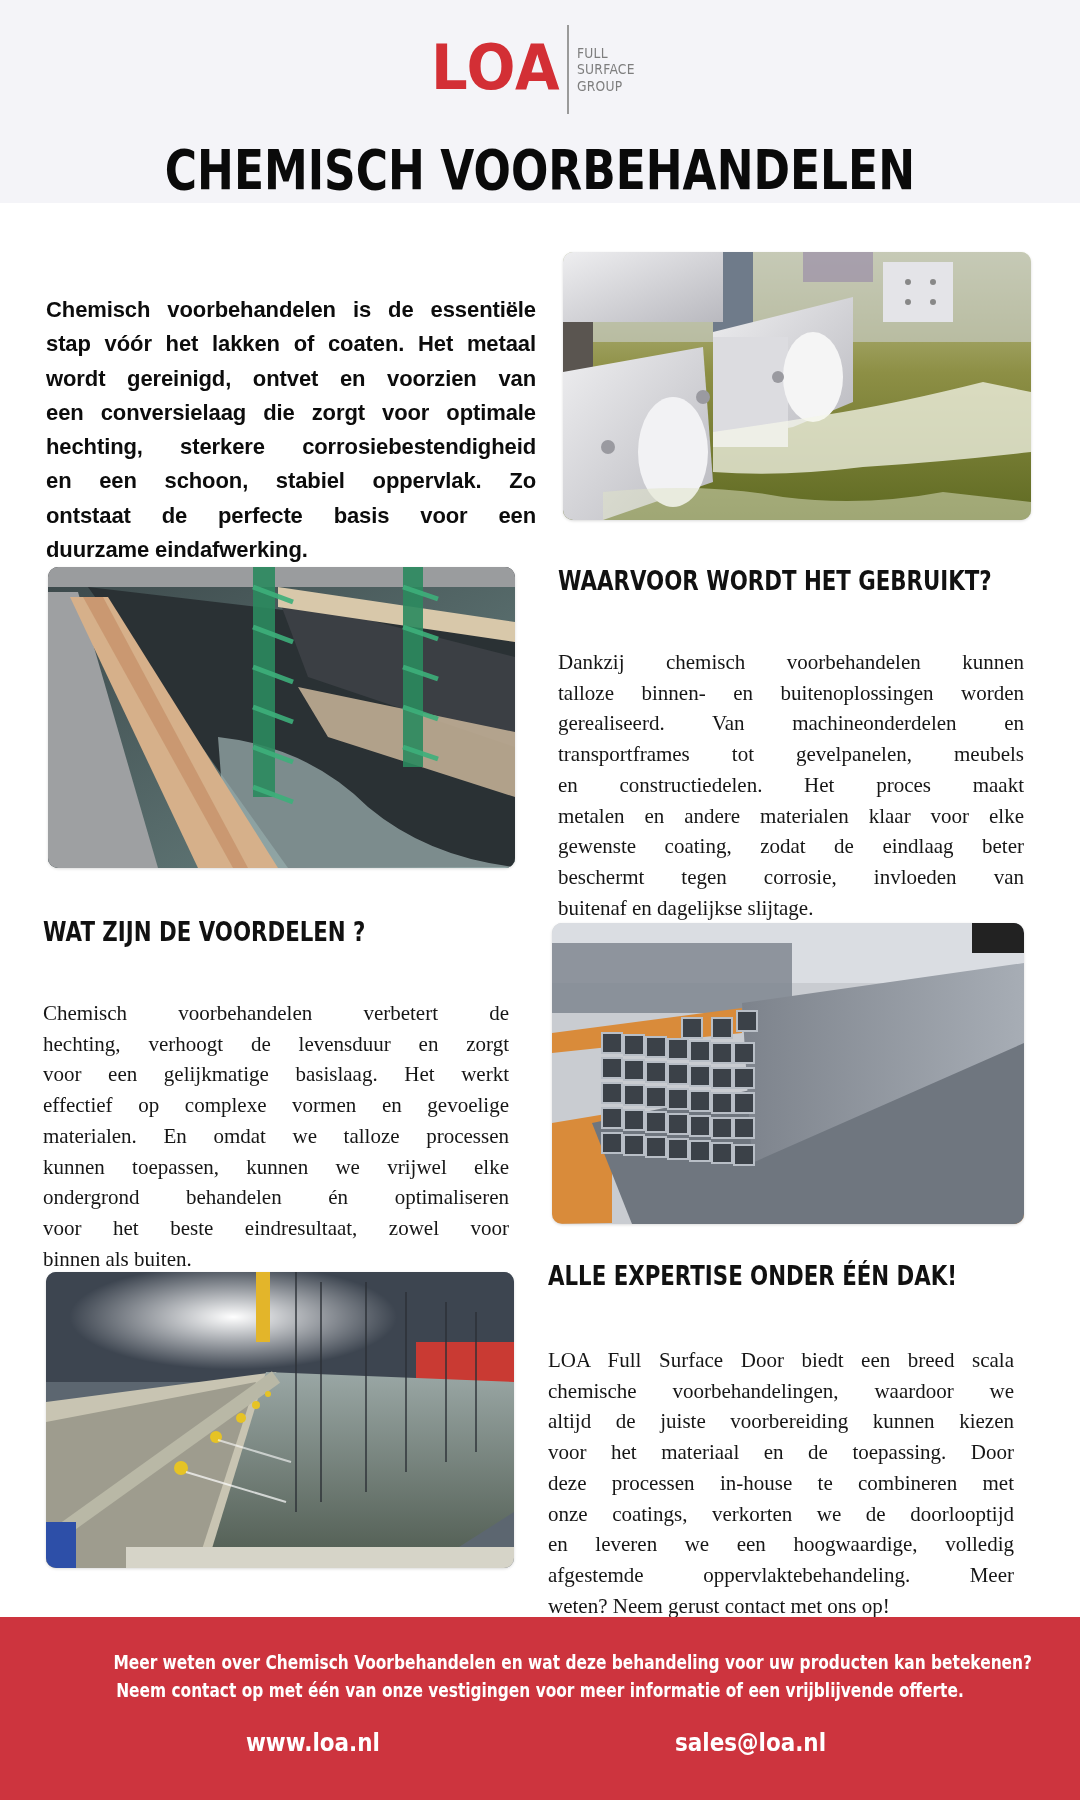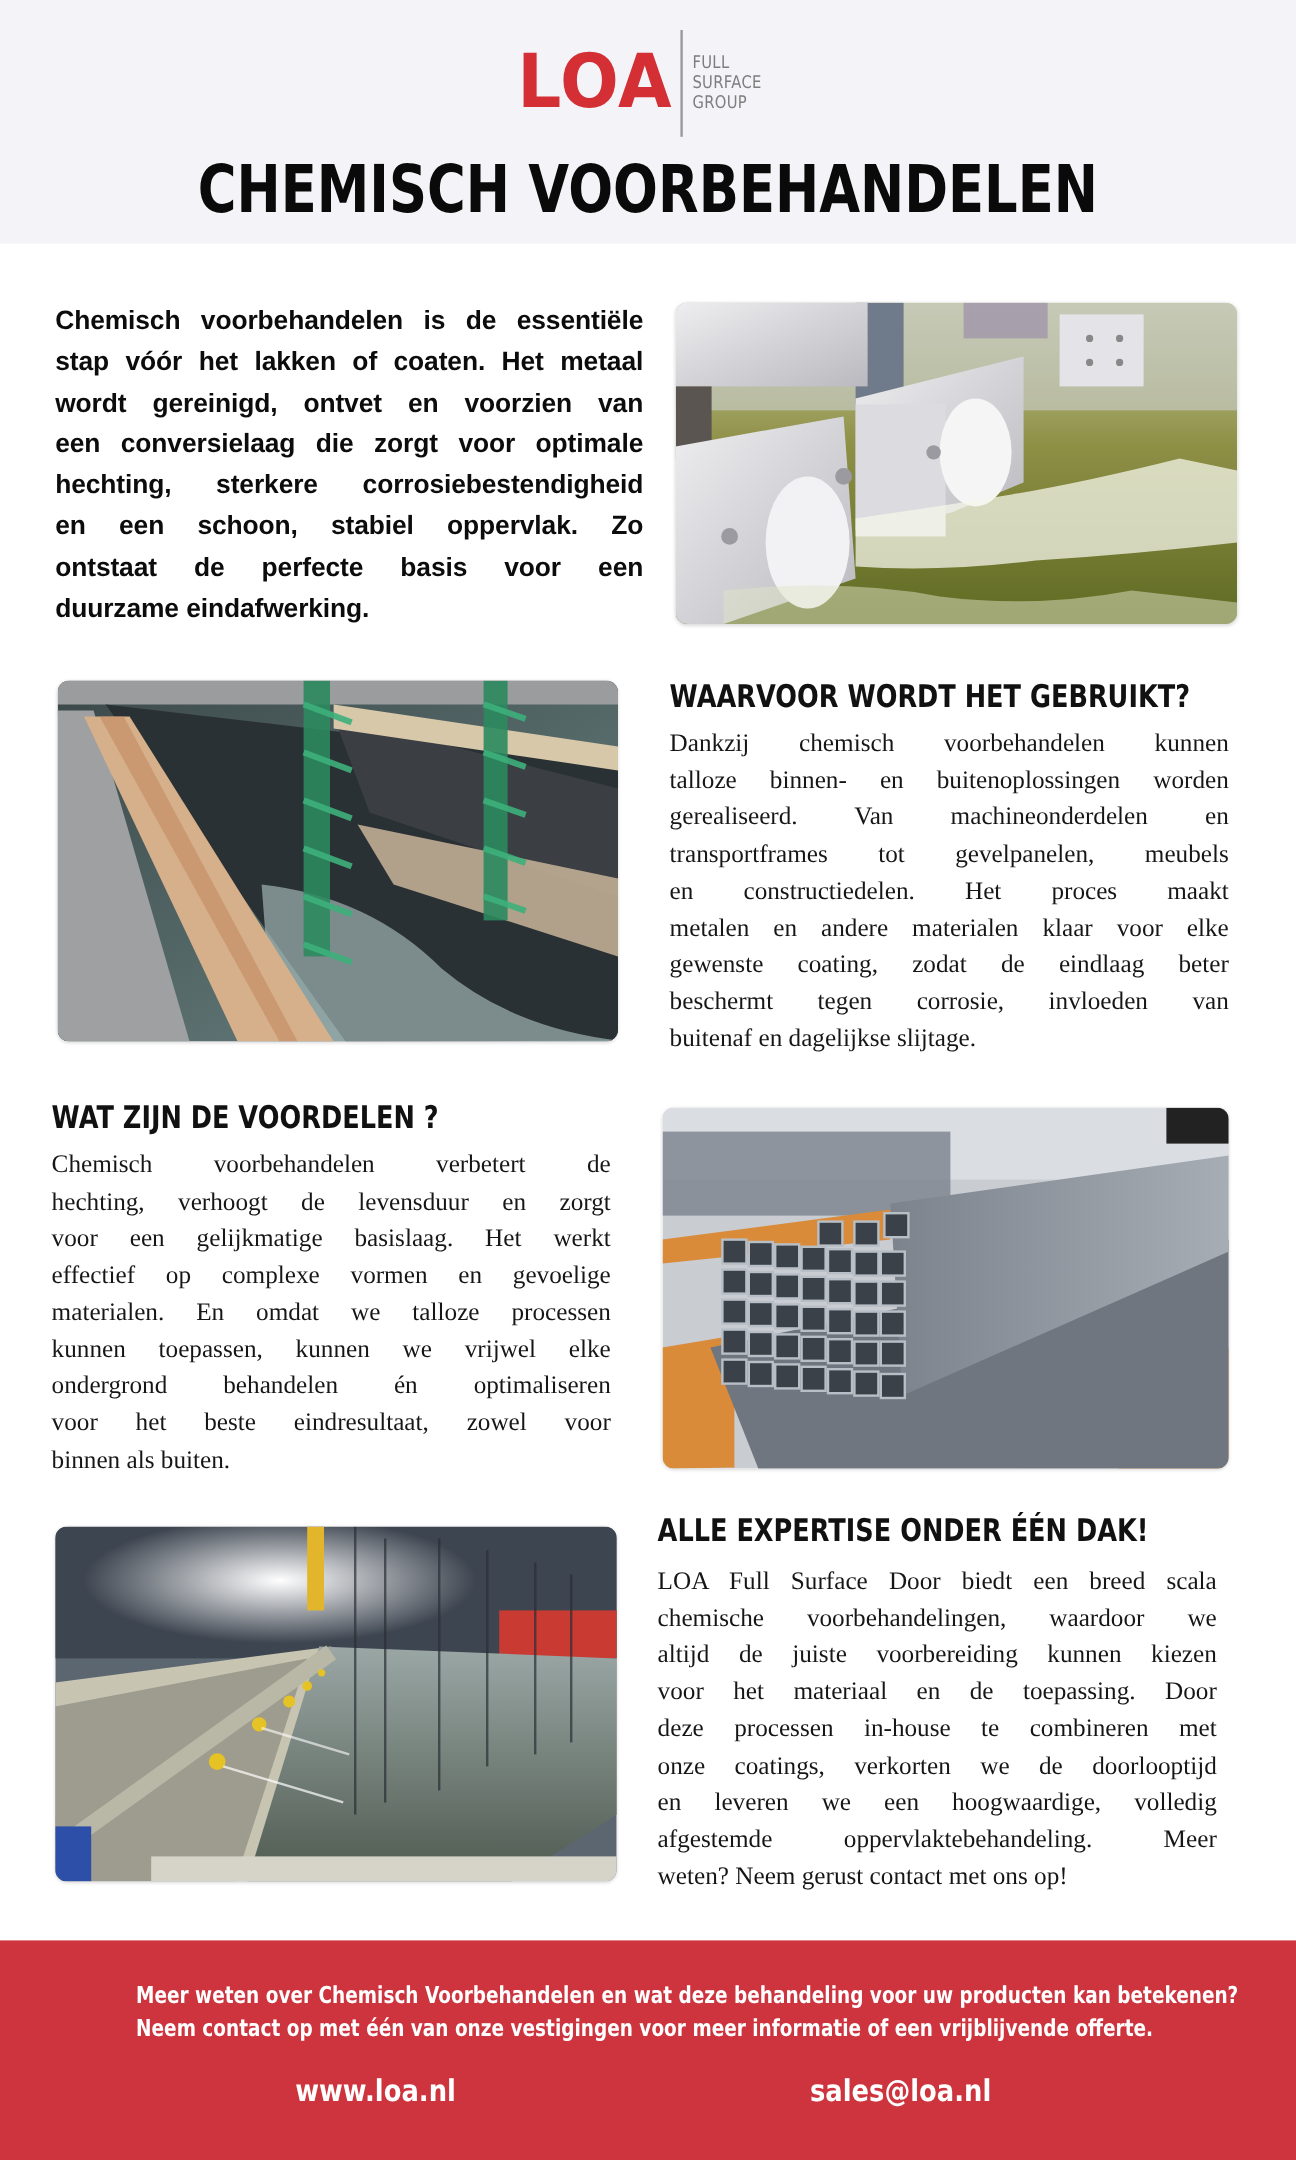--- a/index.html
+++ b/index.html
@@ -5,38 +5,38 @@
   * { box-sizing: border-box; margin: 0; padding: 0; }
   html, body { width: 1080px; height: 1800px; background: #ffffff; overflow: hidden; }
   body { position: relative; font-family: "Liberation Sans", "DejaVu Sans", sans-serif; color: #111; }
 
   .header { position: absolute; left: 0; top: 0; width: 1080px; height: 203px; background: #f4f4f8; padding-left: 44px; }
   .logo-mark { position: absolute; left: 431px; top: 38px; height: 60px; font-family: "DejaVu Sans", sans-serif; font-weight: bold; font-size: 62px; line-height: 60px; color: #d32f35; letter-spacing: 1px; transform-origin: left top; transform: scaleX(0.93); }
   .logo-divider { position: absolute; left: 567px; top: 25px; width: 2px; height: 89px; background: #9a9a9a; }
   .logo-tagline { position: absolute; left: 577px; top: 45px; width: 90px; font-family: "DejaVu Sans", sans-serif; font-size: 14.5px; line-height: 16.3px; color: #7e7e7e; letter-spacing: 0.3px; transform-origin: left top; transform: scaleX(0.85); }
   .logo-tagline span { display: block; }
 
-  .page-title { position: absolute; left: 0; top: 128px; width: 1080px; text-align: center; }
+  .page-title { position: absolute; left: 0; top: 140px; width: 1080px; text-align: center; }
   .page-title span { display: inline-block; font-family: "DejaVu Sans", sans-serif; font-weight: bold; font-size: 55px; line-height: 60px; color: #0a0a0a; transform: scaleX(0.80); transform-origin: center top; white-space: nowrap; }
 
-  .jblock { position: absolute; }
+  .jblock { position: absolute; margin-top: 43px; }
   .jline { display: block; text-align: justify; text-align-last: justify; white-space: nowrap; overflow: visible; }
   .jline.last { text-align-last: left; }
 
   .intro { left: 46px; top: 250px; width: 490px; font-family: "Liberation Sans", sans-serif; font-weight: bold; font-size: 22px; line-height: 34.3px; color: #0c0c0c; }
   .intro .jline { letter-spacing: -0.1px; }
 
   .section-heading { position: absolute; font-family: "DejaVu Sans", sans-serif; font-weight: bold; font-size: 26px; line-height: 30px; color: #111; white-space: nowrap; transform-origin: left top; transform: scaleX(0.82); }
   .body-text { font-family: Liberation Serif, serif; font-size: 21px; line-height: 30.7px; color: #161616; }
 
   .photo { position: absolute; border-radius: 10px; overflow: hidden; box-shadow: 0 1px 3px rgba(0,0,0,0.15); }
   .photo svg { display: block; width: 100%; height: 100%; }
 
   .footer { position: absolute; left: 0; top: 1617px; width: 1080px; height: 183px; background: #cd343e; }
-  .footer-msg { position: absolute; left: 0; top: 32px; width: 1080px; color: #ffffff; }
+  .footer-msg { position: absolute; left: 0; top: 32px; width: 1080px; text-align: center; color: #ffffff; }
   .footer-msg span { display: block; font-family: "DejaVu Sans", sans-serif; font-weight: bold; font-size: 19.5px; line-height: 28px; white-space: nowrap; transform: scaleX(0.79); transform-origin: center top; }
   .contact { position: absolute; top: 106px; height: 40px; display: flex; align-items: center; color: #fff; text-decoration: none; flex-direction: column; }
   .contact .ico { width: 34px; height: 34px; margin-right: 17px; }
   .contact .txt { font-family: "DejaVu Sans", sans-serif; font-weight: bold; font-size: 25px; line-height: 40px; white-space: nowrap; display: inline-block; transform: scaleX(0.86); transform-origin: left center; }
 </style>
 </head>
 <body>
 
 <div class="header">
   <div class="logo-mark">LOA</div>

